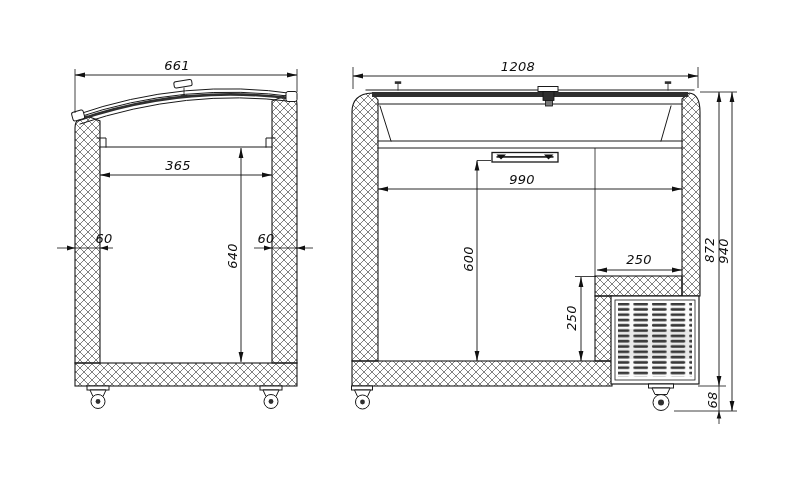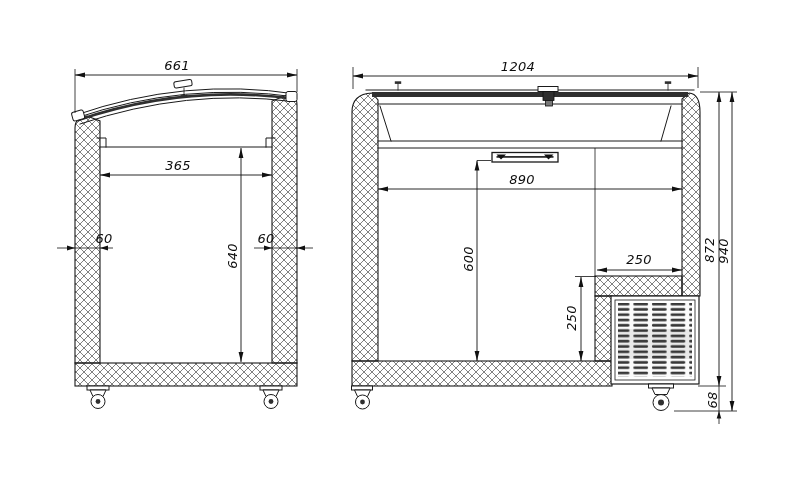--- a/index.html
+++ b/index.html
@@ -168,21 +168,21 @@
       </g>
     </g>
   </svg>
 
   <span class="dlabel" style="left:152px;top:58px;width:50px;">661</span>
   <span class="dlabel" style="left:153px;top:158px;width:50px;">365</span>
   <span class="dlabel" style="left:89px;top:231px;width:30px;">60</span>
   <span class="dlabel" style="left:251px;top:231px;width:30px;">60</span>
   <span class="dlabel rot" style="left:208px;top:248px;width:50px;">640</span>
 
-  <span class="dlabel" style="left:492px;top:59px;width:52px;">1204</span>
-  <span class="dlabel" style="left:497px;top:172px;width:50px;">890</span>
+  <span class="dlabel" style="left:492px;top:59px;width:52px;">1208</span>
+  <span class="dlabel" style="left:497px;top:172px;width:50px;">990</span>
   <span class="dlabel rot" style="left:444px;top:251px;width:50px;">600</span>
   <span class="dlabel" style="left:614px;top:252px;width:50px;">250</span>
   <span class="dlabel rot" style="left:547px;top:310px;width:50px;">250</span>
   <span class="dlabel rot" style="left:685px;top:242px;width:50px;">872</span>
   <span class="dlabel rot" style="left:699px;top:243px;width:50px;">940</span>
   <span class="dlabel rot" style="left:695px;top:392px;width:36px;">68</span>
 </div>
 
 </body></html>

